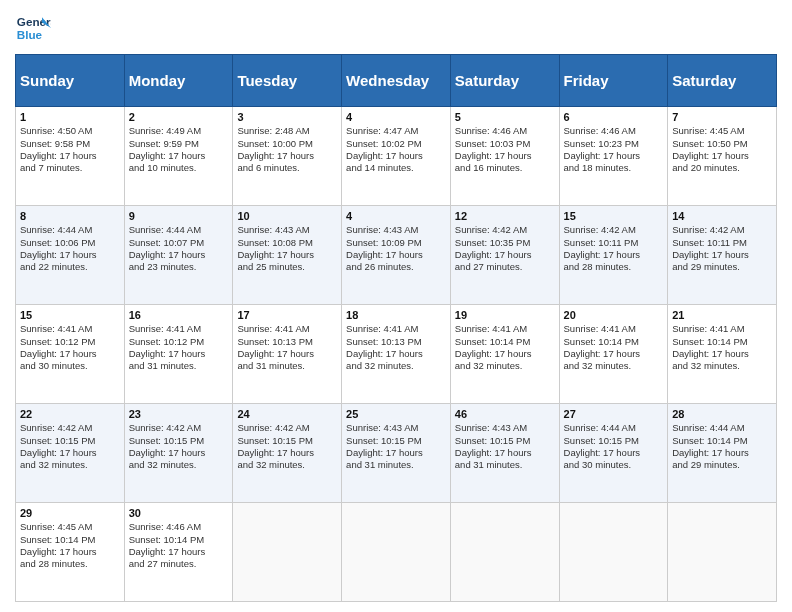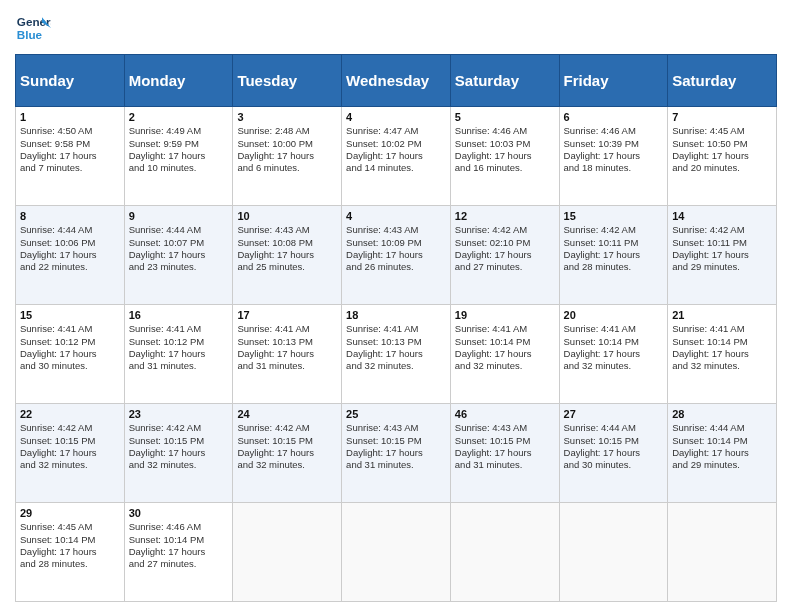--- a/index.html
+++ b/index.html
@@ -148,21 +148,21 @@
           <td>
             <span class="day-num">5</span>
             <div>Sunrise: 4:46 AM</div>
             <div>Sunset: 10:03 PM</div>
             <div>Daylight: 17 hours</div>
             <div>and 16 minutes.</div>
           </td>
           <td>
             <span class="day-num">6</span>
             <div>Sunrise: 4:46 AM</div>
-            <div>Sunset: 10:39 PM</div>
+            <div>Sunset: 10:23 PM</div>
             <div>Daylight: 17 hours</div>
             <div>and 18 minutes.</div>
           </td>
           <td>
             <span class="day-num">7</span>
             <div>Sunrise: 4:45 AM</div>
             <div>Sunset: 10:50 PM</div>
             <div>Daylight: 17 hours</div>
             <div>and 20 minutes.</div>
           </td>
@@ -192,21 +192,21 @@
           <td>
             <span class="day-num">4</span>
             <div>Sunrise: 4:43 AM</div>
             <div>Sunset: 10:09 PM</div>
             <div>Daylight: 17 hours</div>
             <div>and 26 minutes.</div>
           </td>
           <td>
             <span class="day-num">12</span>
             <div>Sunrise: 4:42 AM</div>
-            <div>Sunset: 02:10 PM</div>
+            <div>Sunset: 10:35 PM</div>
             <div>Daylight: 17 hours</div>
             <div>and 27 minutes.</div>
           </td>
           <td>
             <span class="day-num">15</span>
             <div>Sunrise: 4:42 AM</div>
             <div>Sunset: 10:11 PM</div>
             <div>Daylight: 17 hours</div>
             <div>and 28 minutes.</div>
           </td>

